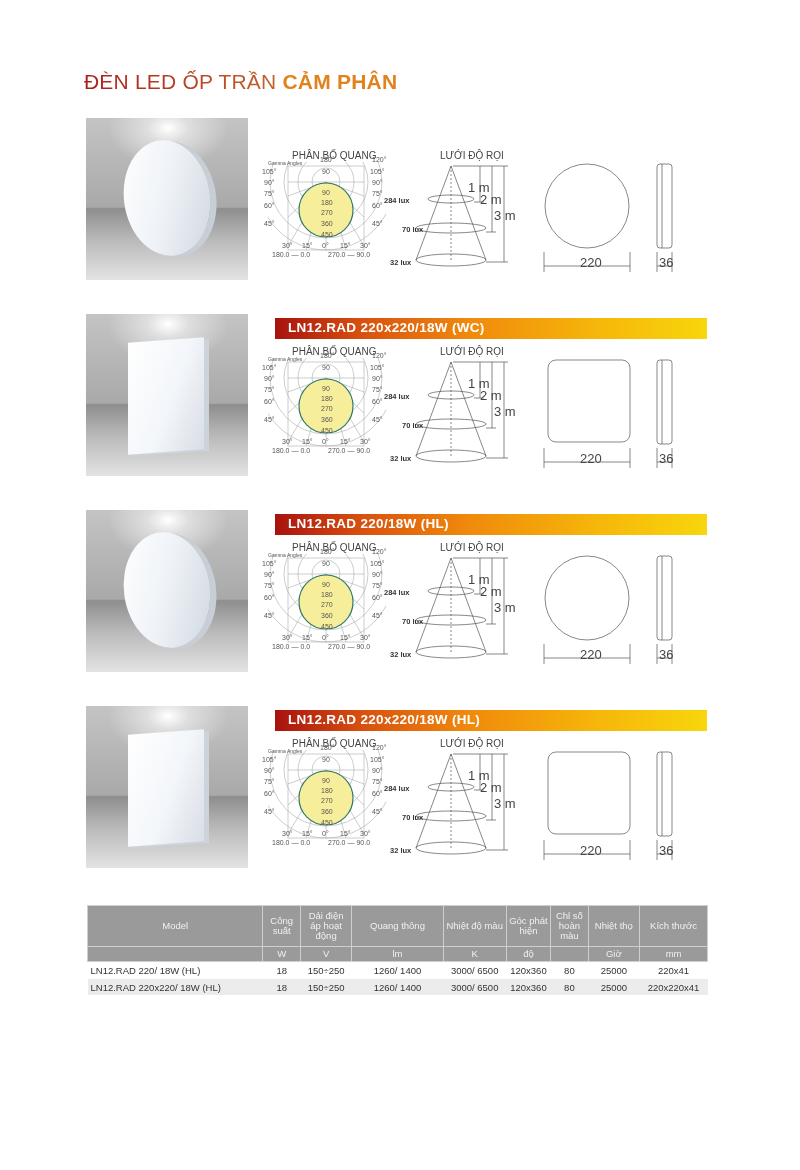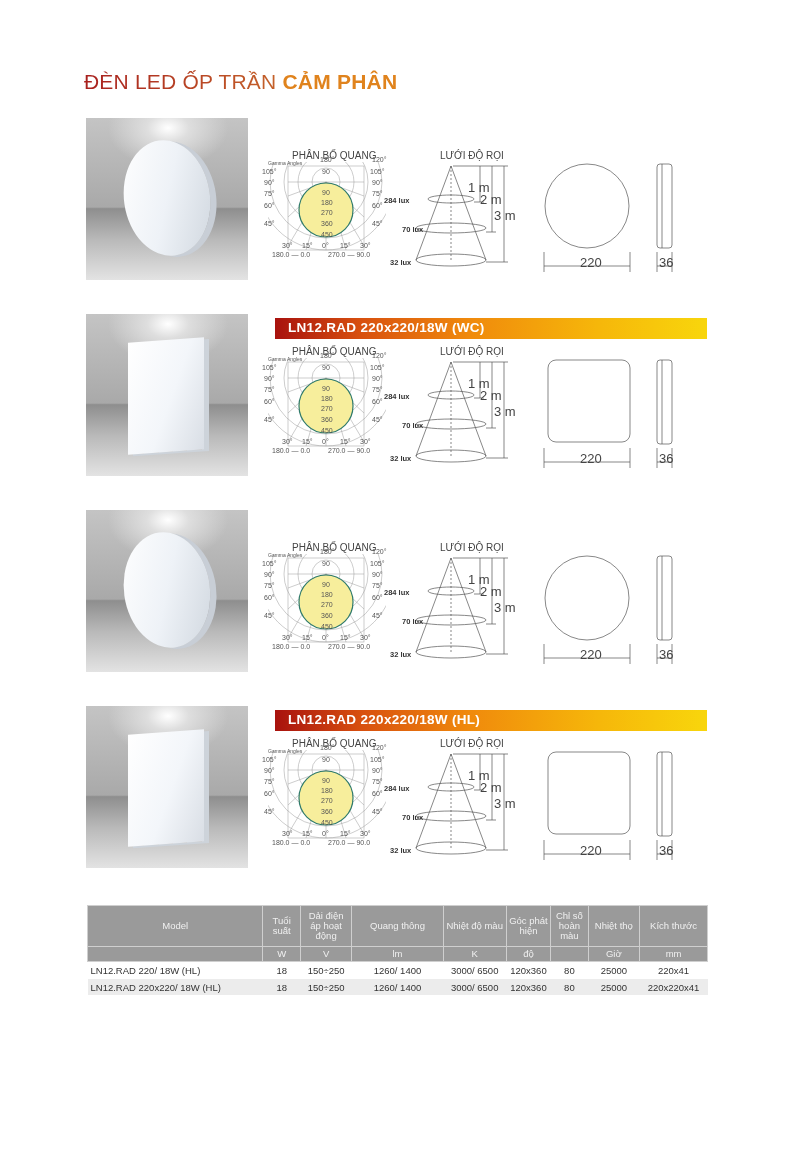--- a/index.html
+++ b/index.html
@@ -258,20 +258,23 @@
       </svg>
       <div class="ml" style="left:40px;top:93px;">220</div>
       <div class="ml" style="left:119px;top:93px;">36</div>
     </div>
   </div>
 
   <div class="product" style="top: 510px;">
     <div class="photo">
         <div class="lamp lamp-round"></div>
       </div>
+    <div class="band">
+        <span>LN12.RAD 220/18W (HL)</span>
+      </div>
 
     <div class="cap" style="left:292px;top:32px;">PHÂN BỐ QUANG</div>
     <div class="cap" style="left:440px;top:32px;">LƯỚI ĐỘ RỌI</div>
 
     <div class="polar">
       <svg width="118" height="106" viewBox="0 0 118 106">
         <g stroke="#9a9a9a" stroke-width="0.5" fill="none">
           <rect x="20" y="4" width="76" height="84"></rect>
           <circle cx="58" cy="20" r="14"></circle>
             <circle cx="58" cy="20" r="28"></circle>
@@ -476,21 +479,21 @@
       <div class="ml" style="left:40px;top:93px;">220</div>
       <div class="ml" style="left:119px;top:93px;">36</div>
     </div>
   </div>
 </div>
 
 <table class="spec">
   <thead>
     <tr class="h1">
       <th style="width:150px">Model</th>
-      <th style="width:32px">Tuổi suất</th>
+      <th style="width:32px">Công suất</th>
       <th style="width:44px">Dải điện áp hoạt động</th>
       <th style="width:78px">Quang thông</th>
       <th style="width:54px">Nhiệt độ màu</th>
       <th style="width:38px">Góc phát hiện</th>
       <th style="width:32px">Chỉ số hoàn màu</th>
       <th style="width:44px">Nhiệt thọ</th>
       <th style="width:58px">Kích thước</th>
     </tr>
     <tr class="h2">
       <th></th>

